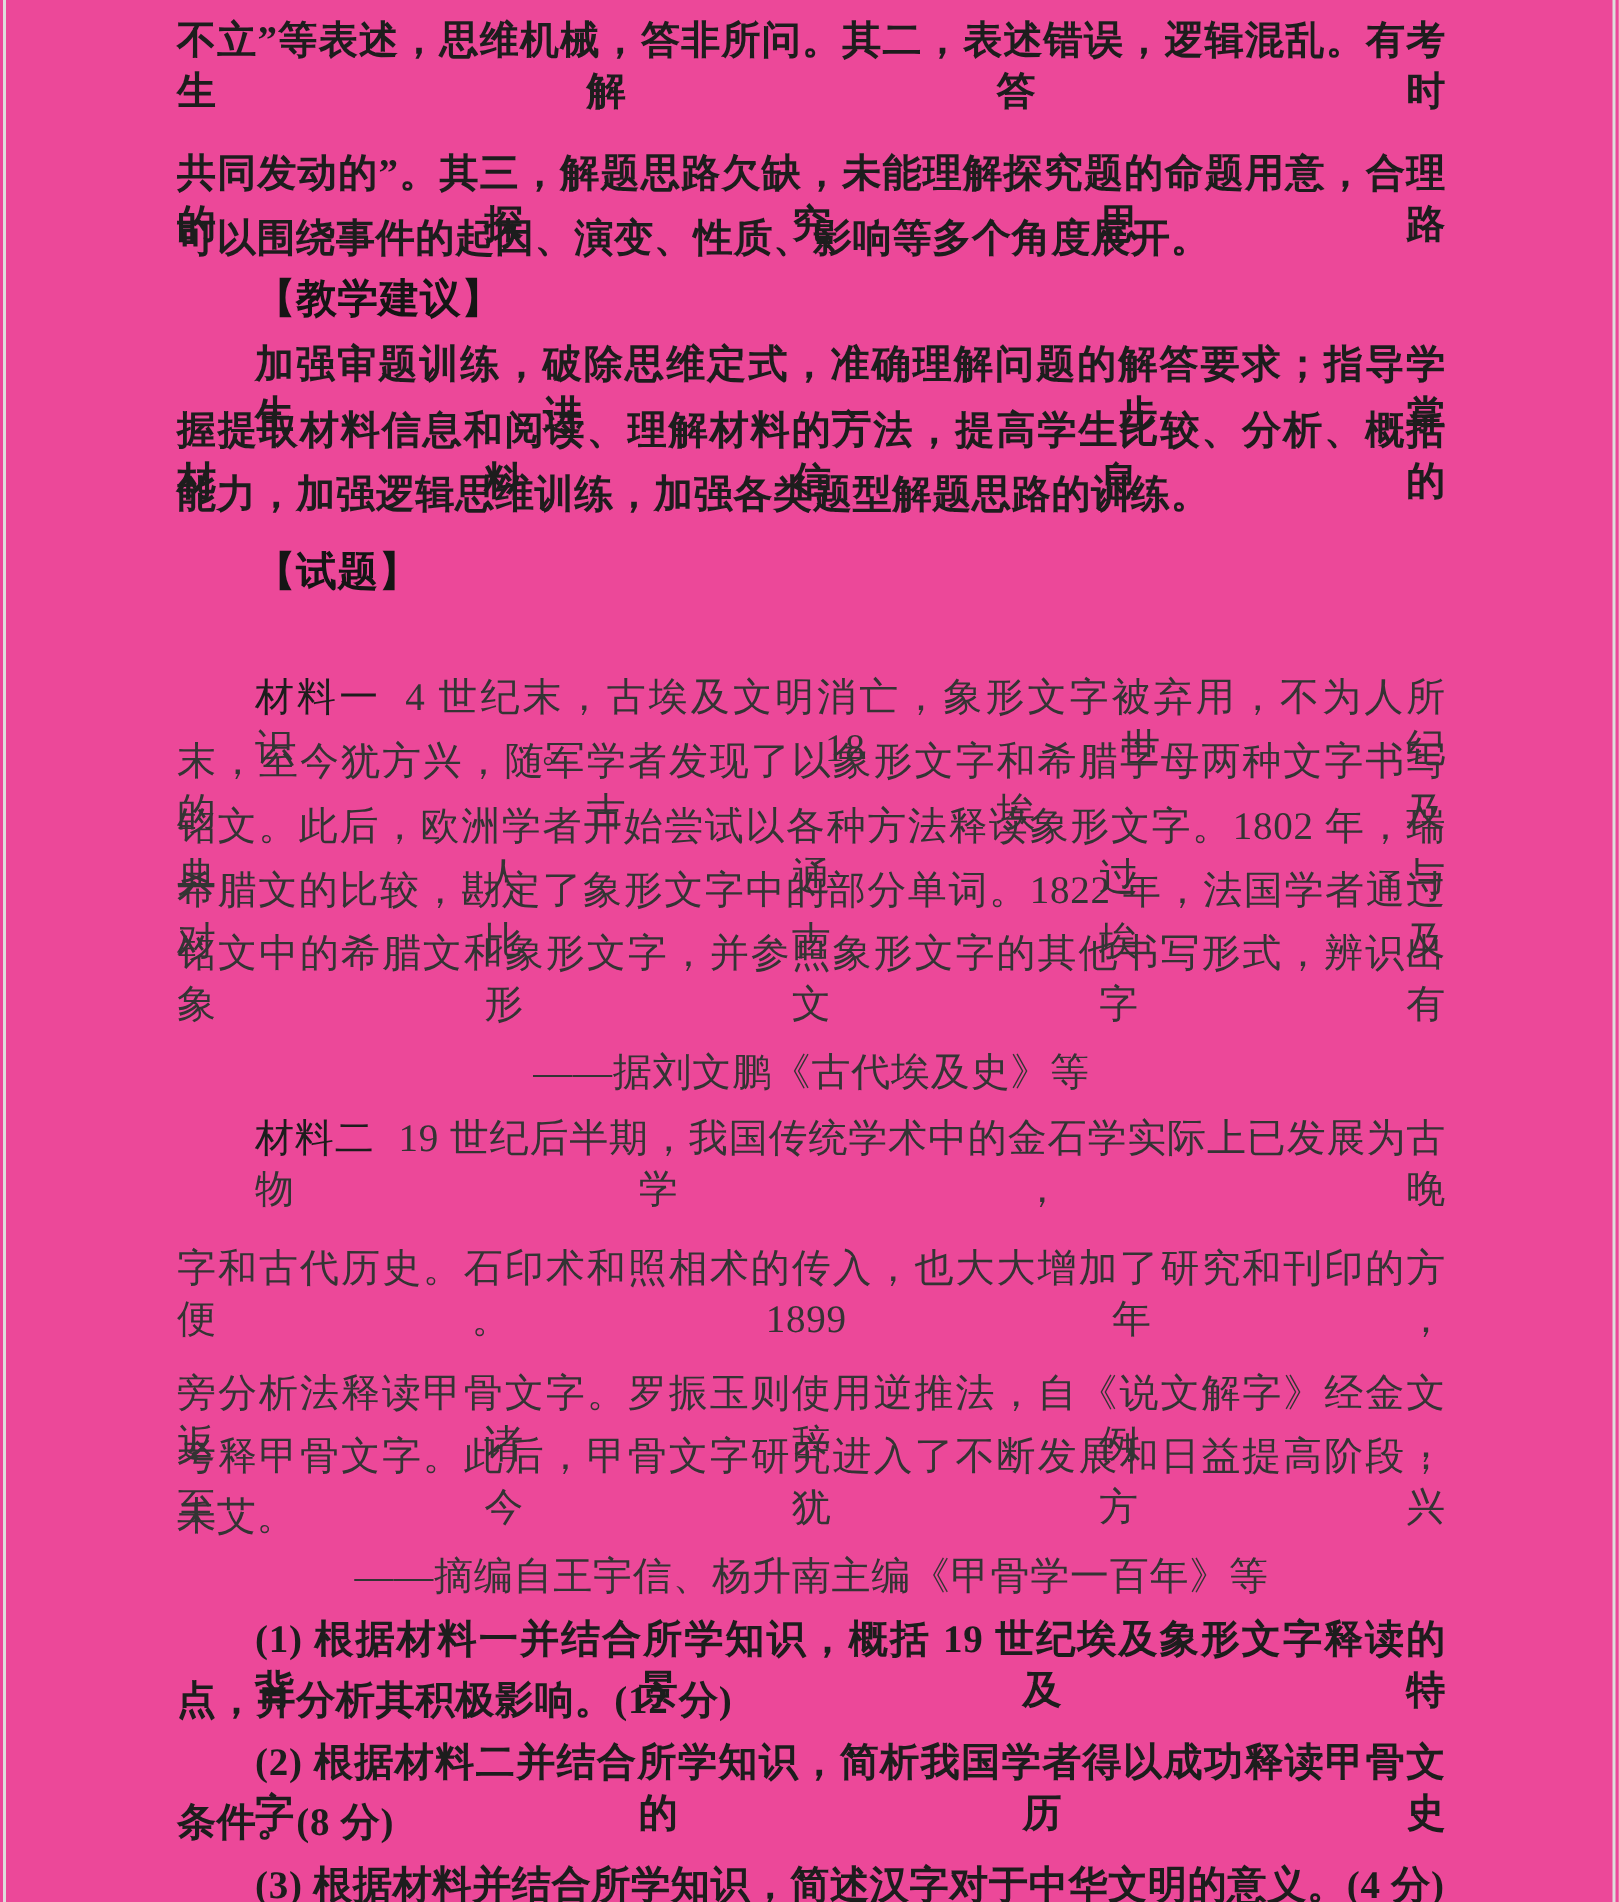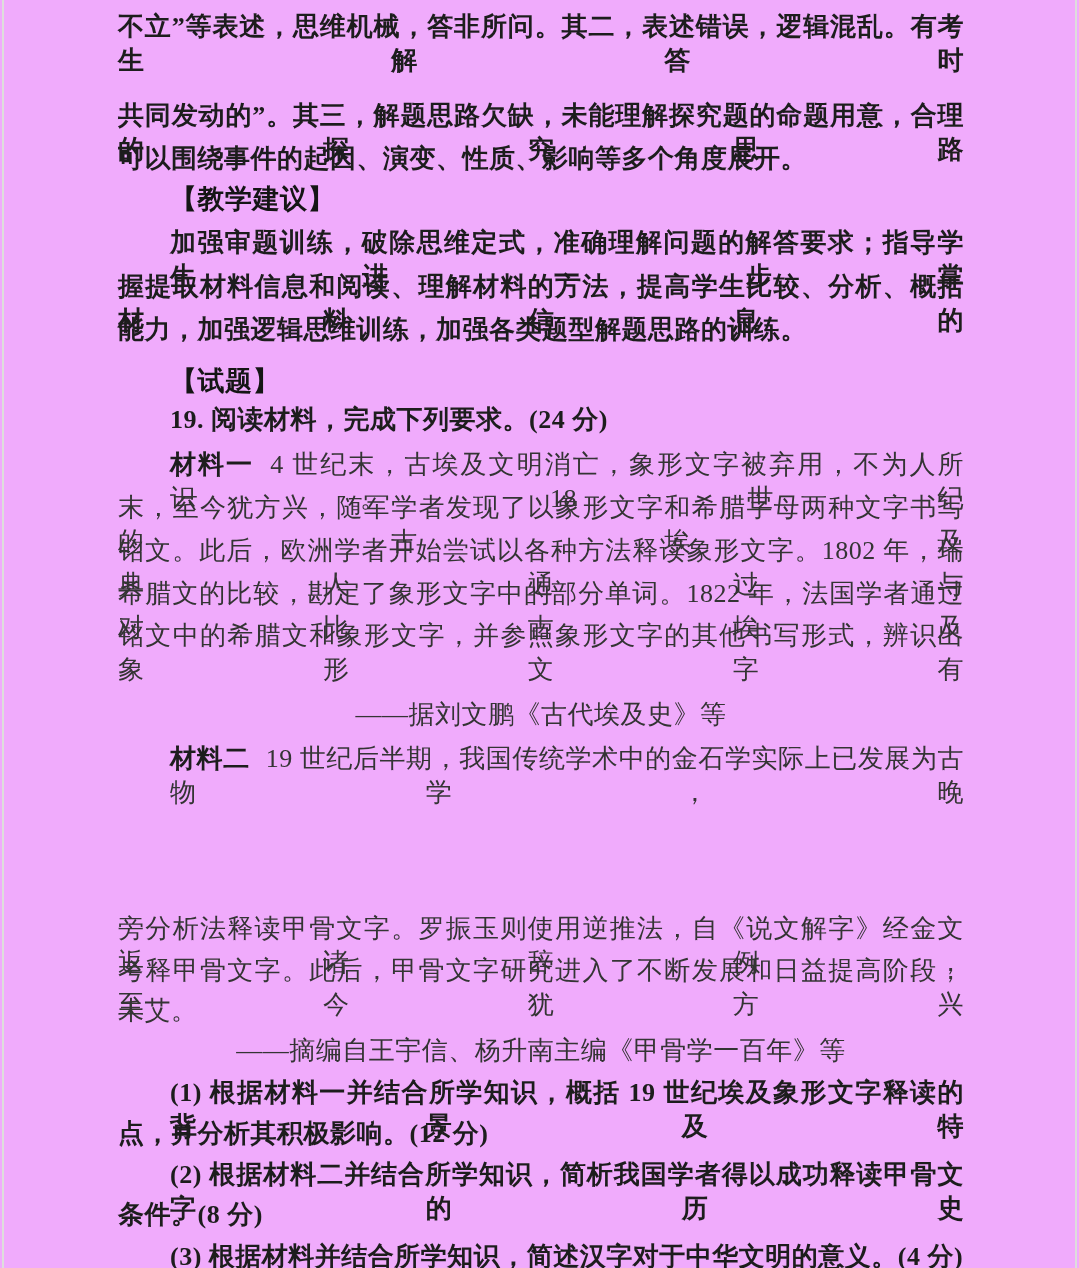--- a/index.html
+++ b/index.html
@@ -5,21 +5,21 @@
   html,body{margin:0;padding:0;}
   body{
     font-family:"Liberation Serif", serif;
     background:#e9e9e7;
   }
   .page{
     position:relative;
     width:1079px;
     height:1268px;
     margin:0 auto;
-    background:#f0abfc;
+    background:#ec4899;
     overflow:hidden;
   }
   .edge{
     position:absolute;top:0;bottom:0;width:2px;background:#dededb;
   }
   .edge.left{left:2px;}
   .edge.right{right:2px;}
   .line{
     position:absolute;
     left:118px;
@@ -44,21 +44,21 @@
     -moz-text-align-last:justify;
   }
   .indent{
     padding-left:52px;
     box-sizing:border-box;
   }
   .right{
     text-align:center;
   }
   .lead{
-    font-weight:700;
+    font-weight:400;
     color:#1d1d1d;
     margin-right:16px;
   }
   .heading{
     font-weight:700;
     color:#151515;
     font-size:27px;
   }
 </style>
 </head>
@@ -71,34 +71,34 @@
   <div class="line bold just" style="top:10px">不立”等表述，思维机械，答非所问。其二，表述错误，逻辑混乱。有考生解答时</div>
   <div class="line bold just" style="top:99px">共同发动的”。其三，解题思路欠缺，未能理解探究题的命题用意，合理的探究思路</div>
   <div class="line bold" style="top:142px">可以围绕事件的起因、演变、性质、影响等多个角度展开。</div>
 
   <div class="line heading indent" style="top:182px">【教学建议】</div>
   <div class="line bold just indent" style="top:226px">加强审题训练，破除思维定式，准确理解问题的解答要求；指导学生进一步掌</div>
   <div class="line bold just" style="top:270px">握提取材料信息和阅读、理解材料的方法，提高学生比较、分析、概括材料信息的</div>
   <div class="line bold" style="top:313px">能力，加强逻辑思维训练，加强各类题型解题思路的训练。</div>
 
   <div class="line heading indent" style="top:364px">【试题】</div>
-  <div class="line bold indent" style="top:403px">19. 阅读材料，完成下列要求。(24 分)</div>
 
   <div class="line kai just indent" style="top:448px">
     <span class="lead">材料一</span><span>4 世纪末，古埃及文明消亡，象形文字被弃用，不为人所识。18 世纪</span>
   </div>
   <div class="line kai just" style="top:491px">末，至今犹方兴，随军学者发现了以象形文字和希腊字母两种文字书写的古埃及</div>
   <div class="line kai just" style="top:534px">铭文。此后，欧洲学者开始尝试以各种方法释读象形文字。1802 年，瑞典人通过与</div>
   <div class="line kai just" style="top:577px">希腊文的比较，勘定了象形文字中的部分单词。1822 年，法国学者通过对比古埃及</div>
   <div class="line kai just" style="top:619px">铭文中的希腊文和象形文字，并参照象形文字的其他书写形式，辨识出象形文字有</div>
   <div class="line kai right" style="top:698px">——据刘文鹏《古代埃及史》等</div>
 
   <div class="line kai just indent" style="top:742px">
     <span class="lead">材料二</span><span>19 世纪后半期，我国传统学术中的金石学实际上已发展为古物学，晚</span>
   </div>
+  <div class="line kai just" style="top:829px">字和古代历史。石印术和照相术的传入，也大大增加了研究和刊印的方便。1899 年，</div>
   <div class="line kai just" style="top:912px">旁分析法释读甲骨文字。罗振玉则使用逆推法，自《说文解字》经金文返诸辞例，</div>
   <div class="line kai just" style="top:954px">考释甲骨文字。此后，甲骨文字研究进入了不断发展和日益提高阶段，至今犹方兴</div>
   <div class="line kai" style="top:994px">未艾。</div>
   <div class="line kai right" style="top:1034px">——摘编自王宇信、杨升南主编《甲骨学一百年》等</div>
 
   <div class="line bold just indent" style="top:1076px">(1) 根据材料一并结合所学知识，概括 19 世纪埃及象形文字释读的背景及特</div>
   <div class="line bold" style="top:1117px">点，并分析其积极影响。(12 分)</div>
   <div class="line bold just indent" style="top:1158px">(2) 根据材料二并结合所学知识，简析我国学者得以成功释读甲骨文字的历史</div>
   <div class="line bold" style="top:1198px">条件。(8 分)</div>
   <div class="line bold indent" style="top:1240px">(3) 根据材料并结合所学知识，简述汉字对于中华文明的意义。(4 分)</div>

